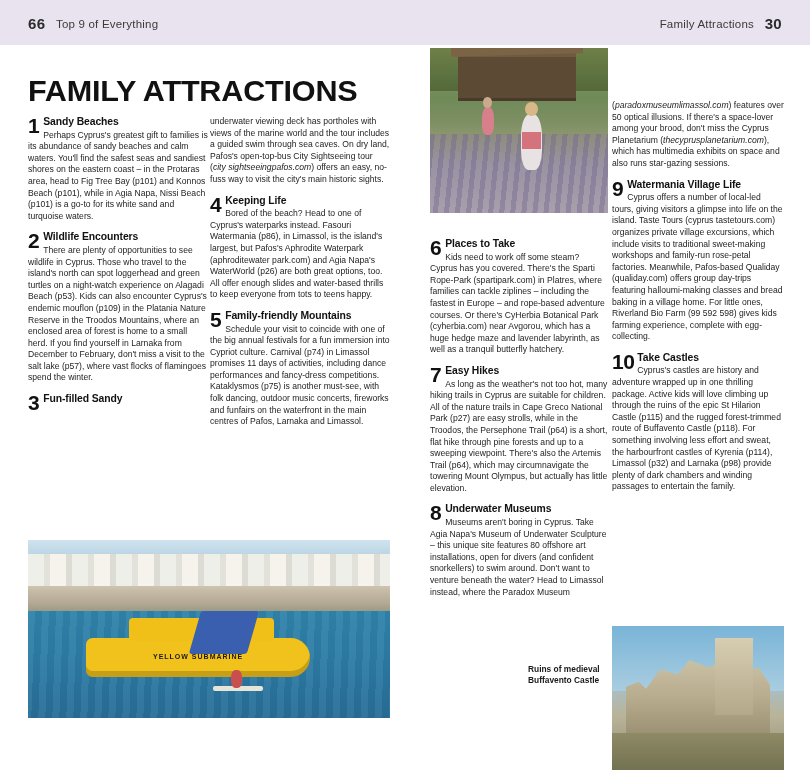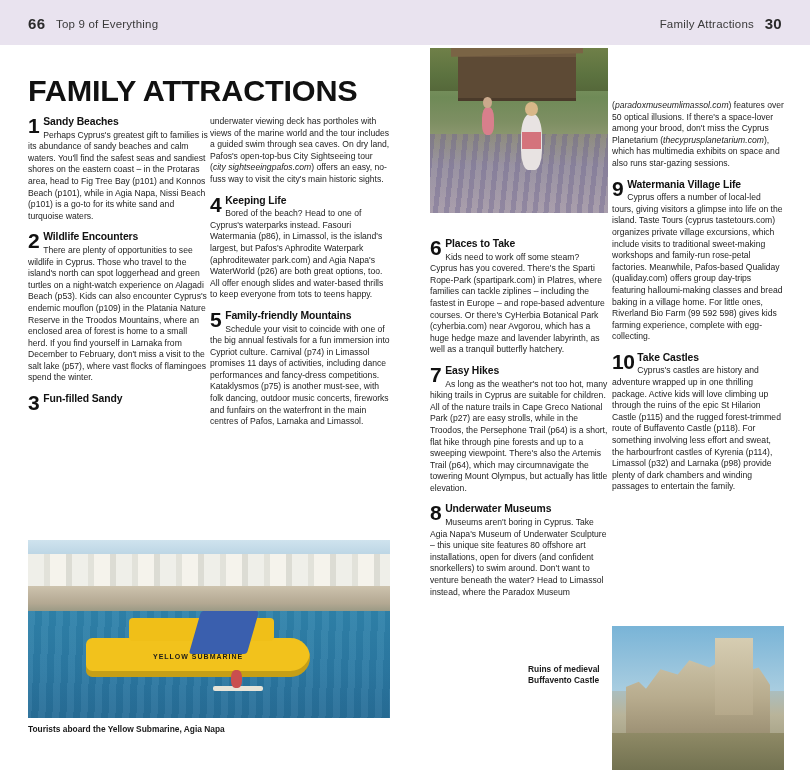--- a/index.html
+++ b/index.html
@@ -414,21 +414,20 @@
     <div class="sub-town"></div>
     <div class="sub-rock"></div>
     <div class="sub-water"></div>
     <div class="sub-hull"></div>
     <div class="sub-deck"></div>
     <div class="sub-slide"></div>
     <div class="sub-text">YELLOW SUBMARINE</div>
     <div class="sub-board"></div>
     <div class="sub-paddler"></div>
   </div>
-  <div class="caption cap-sub">Tourists aboard the Yellow Submarine, Agia Napa</div>
 
   <div class="photo photo-castle">
     <div class="cas-sky"></div>
     <div class="cas-mass"></div>
     <div class="cas-tower"></div>
     <div class="cas-ground"></div>
   </div>
   <div class="caption cap-castle">Ruins of medieval Buffavento Castle</div>
 
   <div class="page-edge"></div>

